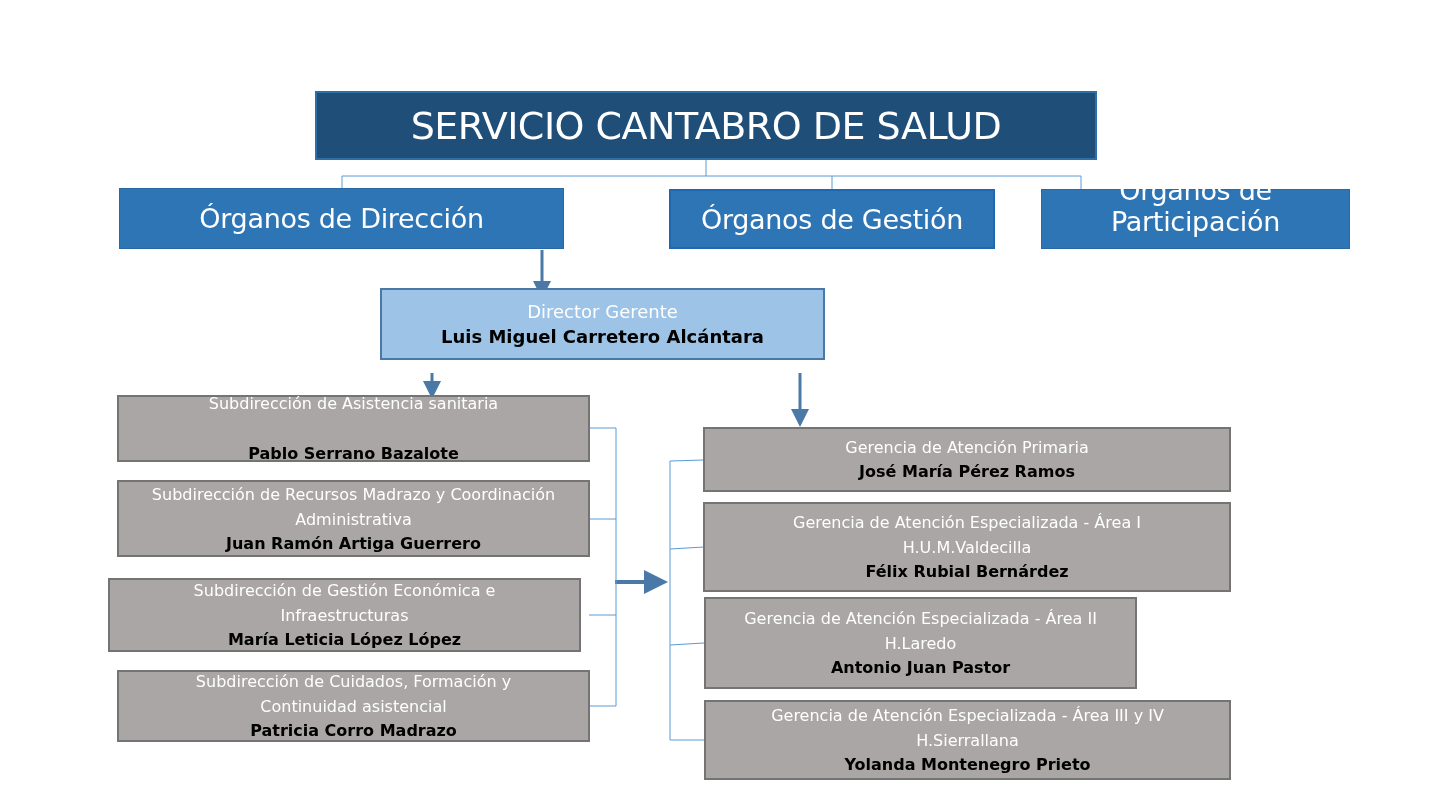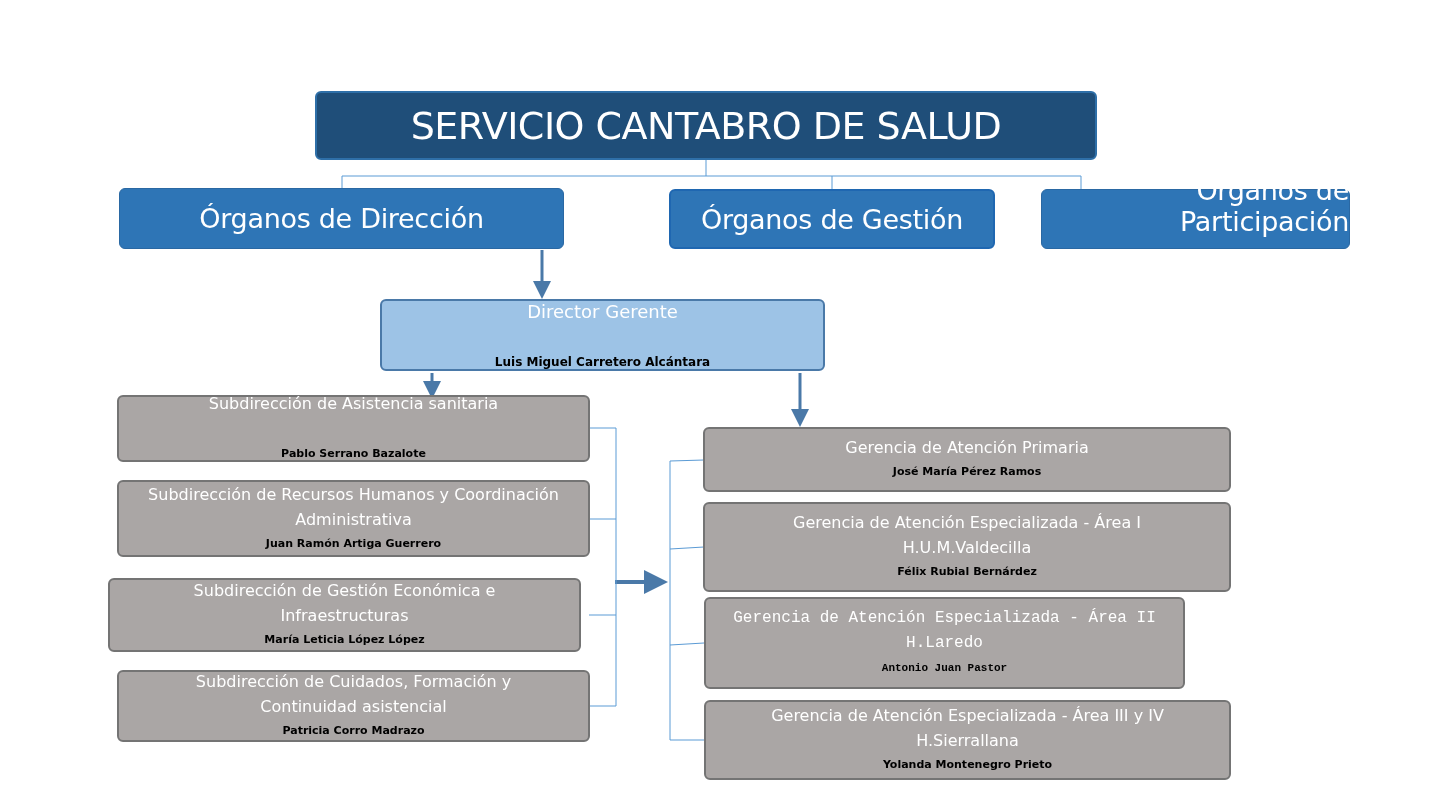--- a/index.html
+++ b/index.html
@@ -2,43 +2,43 @@
 <html><head>
   <meta charset="utf-8">
   <style>
     html, body { margin:0; padding:0; }
     body {
       width:1444px; height:799px; background:#ffffff; position:relative; overflow:hidden;
       font-family: "DejaVu Sans", "Liberation Sans", sans-serif;
     }
     .box {
       position:absolute; box-sizing:border-box; display:flex; flex-direction:column;
-      align-items:center; justify-content:center; text-align:center;border-radius:6px;
+      align-items:center; justify-content:center; text-align:center;
     }
     .top {
       left:315px; top:91px; width:782px; height:69px;
       background:#1f4e79; border:2px solid #2e6fa8; color:#fff;
       font-size:38px; letter-spacing:-0.5px;
     }
     .org {
       background:#2e75b6; color:#fff; border:1px solid #2a68a3;
     }
     .org .t { font-size:27px; letter-spacing:-0.3px; }
     .org .s { font-size:13px; margin-top:11px; }
     .dir {
-      left:380px; top:299px; width:445px; height:72px;
-      background:#9dc3e6; border:2px solid #4a79a8;justify-content:space-between;
+      left:380px; top:288px; width:445px; height:72px;
+      background:#9dc3e6; border:2px solid #4a79a8;
     }
     .dir .role { color:#ffffff; font-size:18px; }
-    .dir .name { color:#000; font-size:12px; font-weight:bold; margin-top:4px; }
+    .dir .name { color:#000; font-size:18px; font-weight:bold; margin-top:4px; }
     .gray {
       background:#aaa6a5; border:2px solid #747474;
     }
     .gray .role { color:#ffffff; font-size:16px; line-height:25px; }
-    .gray .name { color:#000; font-size:11px; font-weight:bold; line-height:24px; }
+    .gray .name { color:#000; font-size:16px; font-weight:bold; line-height:24px; }
     svg.conn { position:absolute; left:0; top:0; }
   </style>
 </head>
 <body>
 
 <svg class="conn" width="1444" height="799">
   <defs>
     <marker id="ah" markerWidth="6" markerHeight="6" refX="3" refY="3" orient="auto">
       <path d="M0,0 L6,3 L0,6 z" fill="#4a79a8"></path>
     </marker>
@@ -67,36 +67,36 @@
 <div class="box top">
   <span>SERVICIO CANTABRO DE SALUD</span>
 </div>
 
 <div class="box org" style="left:119px;top:188px;width:445px;height:61px;">
   <span class="t">Órganos de Dirección</span>
 </div>
 <div class="box org" style="left:669px;top:189px;width:326px;height:60px;border:2px solid #1f67b1;">
   <span class="t">Órganos de Gestión</span>
 </div>
-<div class="box org" style="left:1041px;top:189px;width:309px;height:60px;text-align:right;">
+<div class="box org" style="left:1041px;top:189px;width:309px;height:60px;">
   <span class="t">Órganos de Participación</span>
   <span class="s">“Consejo Asesor de Salud”</span>
 </div>
 
 <div class="box dir">
   <span class="role">Director Gerente</span>
   <span class="name">Luis Miguel Carretero Alcántara</span>
 </div>
 
 <div class="box gray" style="left:117px;top:395px;width:473px;height:67px;gap:26px;">
   <span class="role">Subdirección de Asistencia sanitaria</span>
   <span class="name">Pablo Serrano Bazalote</span>
 </div>
 <div class="box gray" style="left:117px;top:480px;width:473px;height:77px;">
-  <span class="role">Subdirección de Recursos Humanos y Coordinación</span>
+  <span class="role">Subdirección de Recursos Madrazo y Coordinación</span>
   <span class="role">Administrativa</span>
   <span class="name">Juan Ramón Artiga Guerrero</span>
 </div>
 <div class="box gray" style="left:108px;top:578px;width:473px;height:74px;">
   <span class="role">Subdirección de Gestión Económica e</span>
   <span class="role">Infraestructuras</span>
   <span class="name">María Leticia López López</span>
 </div>
 <div class="box gray" style="left:117px;top:670px;width:473px;height:72px;text-align:center;">
   <span class="role">Subdirección de Cuidados, Formación y</span>
@@ -106,21 +106,21 @@
 
 <div class="box gray" style="left:703px;top:427px;width:528px;height:65px;">
   <span class="role">Gerencia de Atención Primaria</span>
   <span class="name">José María Pérez Ramos</span>
 </div>
 <div class="box gray" style="left:703px;top:502px;width:528px;height:90px;">
   <span class="role">Gerencia de Atención Especializada - Área I</span>
   <span class="role">H.U.M.Valdecilla</span>
   <span class="name">Félix Rubial Bernárdez</span>
 </div>
-<div class="box gray" style="left:704px;top:597px;width:481px;height:92px;font-family:Liberation Mono, monospace;">
+<div class="box gray" style="left:704px;top:597px;width:433px;height:92px;">
   <span class="role">Gerencia de Atención Especializada - Área II H.Laredo</span>
   <span class="name">Antonio Juan Pastor</span>
 </div>
 <div class="box gray" style="left:704px;top:700px;width:527px;height:80px;">
   <span class="role">Gerencia de Atención Especializada - Área III y IV</span>
   <span class="role">H.Sierrallana</span>
   <span class="name">Yolanda Montenegro Prieto</span>
 </div>
 
 </body></html>

